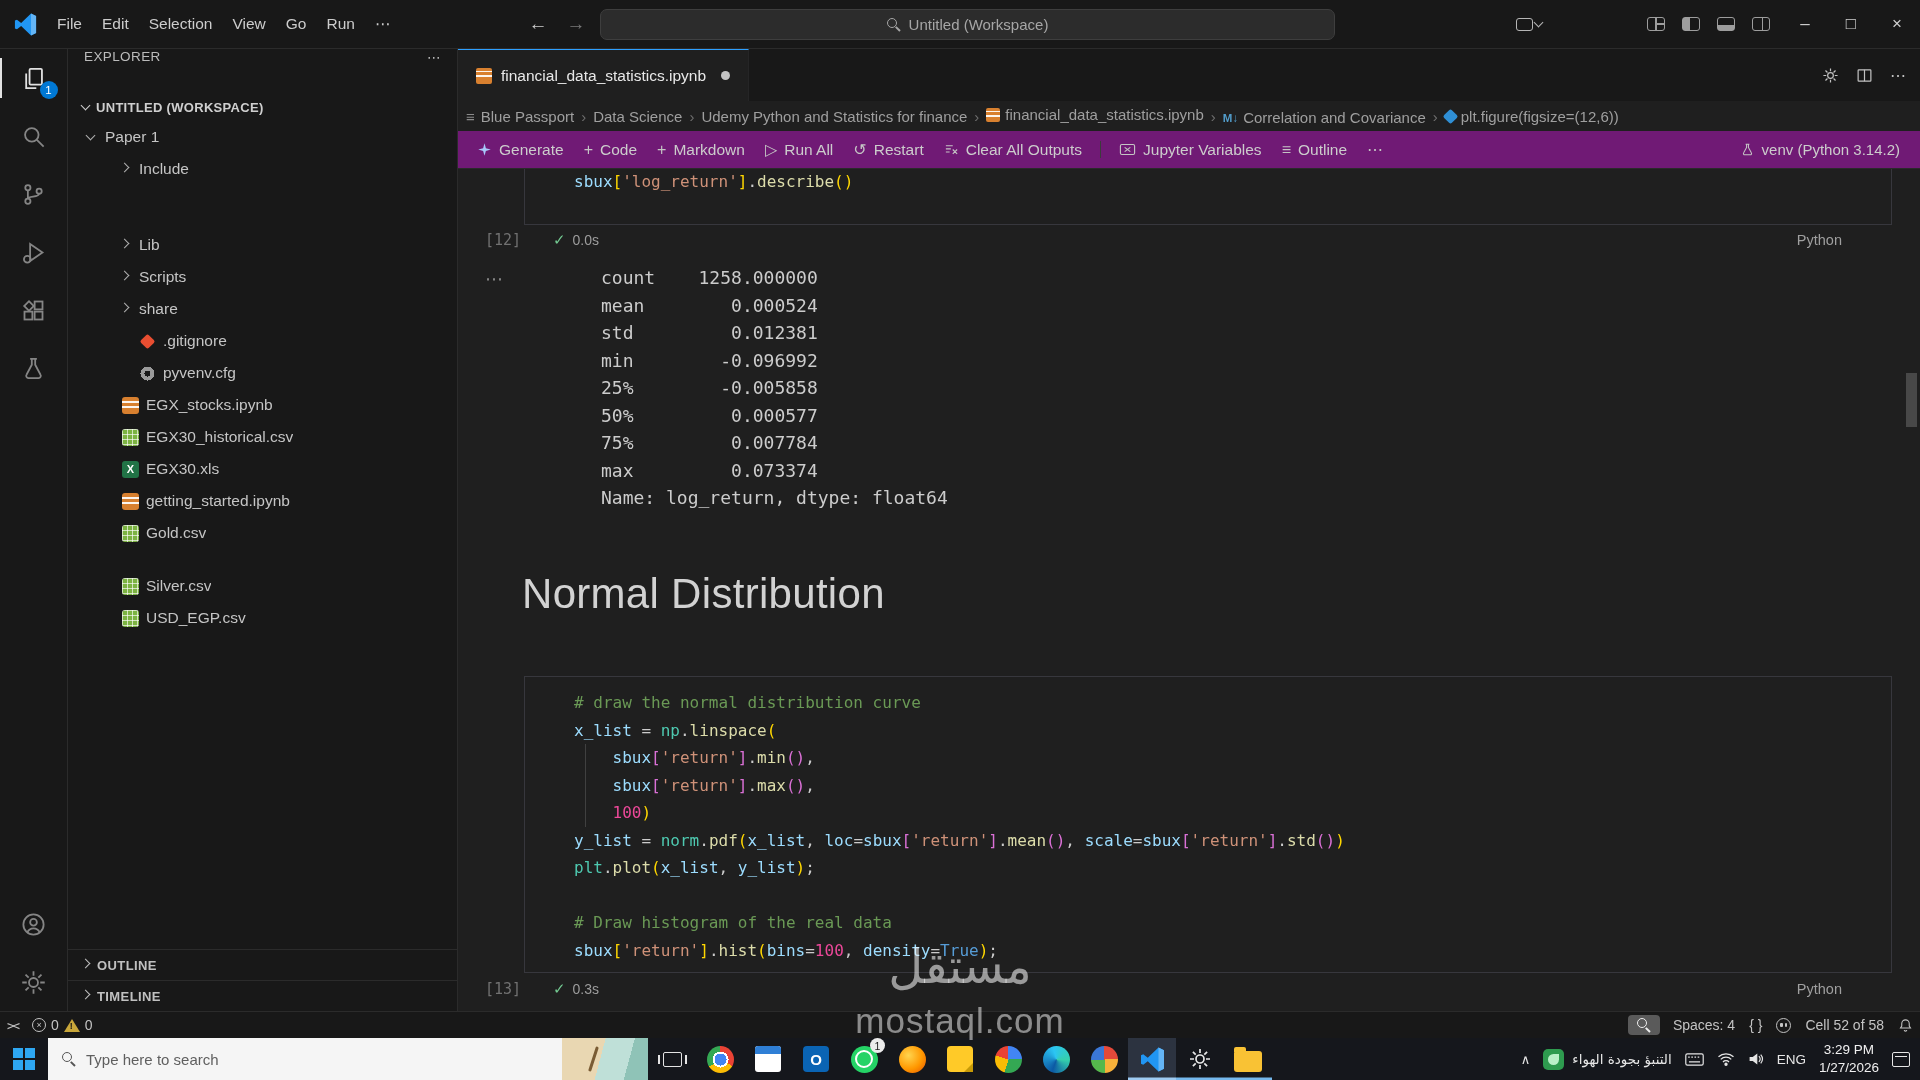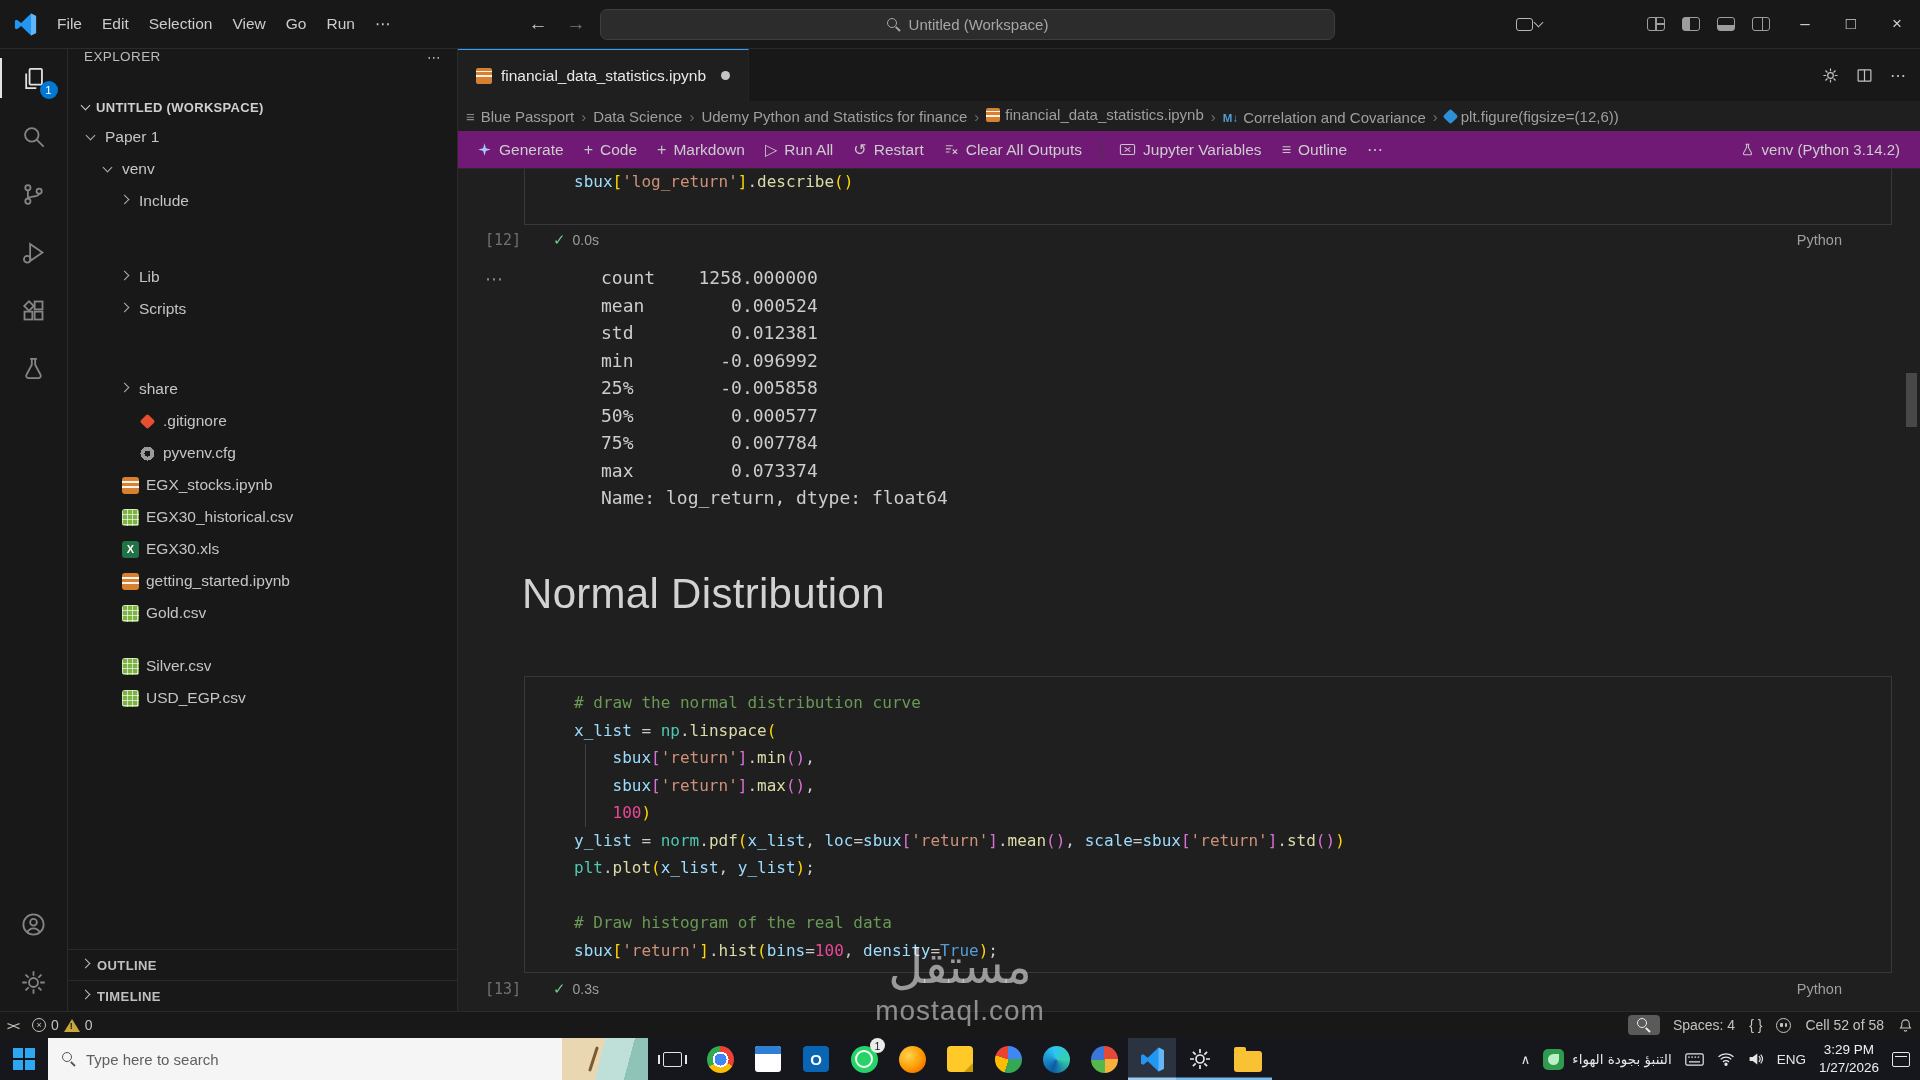--- a/index.html
+++ b/index.html
@@ -167,21 +167,21 @@
   #tray-widget{display:flex;align-items:center;gap:8px}
   .widget-ic{width:21px;height:21px;border-radius:5px;background:#2e9b4f;position:relative}
   .widget-ic::before{content:"";position:absolute;left:5px;top:5px;width:11px;height:11px;border-radius:50% 0 50% 50%;background:#baf0c8}
   #tray-clock{display:flex;flex-direction:column;align-items:center;justify-content:center;font-size:13.5px;line-height:1.3;color:#f0f0f0}
   .notif-ic{width:18px;height:15px;border:1.6px solid #e6e6e6;border-radius:2px;position:relative}
   .notif-ic::before{content:"";position:absolute;left:2px;top:3px;right:2px;height:1.6px;background:#e6e6e6}
 
   
   #watermark{position:absolute;left:800px;top:940px;width:320px;text-align:center;z-index:50;pointer-events:none}
   #wm-title{font-size:48px;font-weight:normal;color:rgba(255,255,255,.55);line-height:1.1}
-  #wm-domain{font-size:28px;color:rgba(255,255,255,.5);letter-spacing:1px;margin-top:2px}
+  #wm-domain{font-size:35px;color:rgba(255,255,255,.5);letter-spacing:1px;margin-top:8px}
 </style>
 </head>
 <body>
 
 <div id="screen">
 
   <header id="titlebar">
     <span id="vscode-logo">
       <svg width="23" height="23" viewBox="0 0 100 100">
           <path fill="#2196f3" d="M74 2 31 43 13 29 4 33v34l9 4 18-14 43 41 22-11V13z"></path>
@@ -287,45 +287,39 @@
       <span class="chev"></span>
       <span>UNTITLED (WORKSPACE)</span>
     </div>
     <div id="file-tree">
         <div class="tree-row" style="padding-left: 14px;">
           <span class="chev-cell">
             <span class="chev"></span>
           </span>
           <span class="tree-label">Paper 1</span>
         </div>
-        <div class="tree-row" style="padding-left: 31px;">
-          <span class="chev-cell">
-            <span class="chev"></span>
-          </span>
-          <span class="tree-label">venv</span>
-        </div>
         <div class="tree-row" style="padding-left: 48px;">
           <span class="chev-cell">
             <span class="chev right"></span>
           </span>
           <span class="tree-label">Include</span>
         </div>
         <div class="tree-row" style="padding-left: 48px; margin-top: 44px;">
           <span class="chev-cell">
             <span class="chev right"></span>
           </span>
           <span class="tree-label">Lib</span>
         </div>
         <div class="tree-row" style="padding-left: 48px;">
           <span class="chev-cell">
             <span class="chev right"></span>
           </span>
           <span class="tree-label">Scripts</span>
         </div>
-        <div class="tree-row" style="padding-left: 48px; margin-top: 48px;">
+        <div class="tree-row" style="padding-left: 48px;">
           <span class="chev-cell">
             <span class="chev right"></span>
           </span>
           <span class="tree-label">share</span>
         </div>
         <div class="tree-row" style="padding-left: 48px;">
           <span class="chev-space"></span>
           <span class="fi fi-git"></span>
           <span class="tree-label">.gitignore</span>
         </div>

